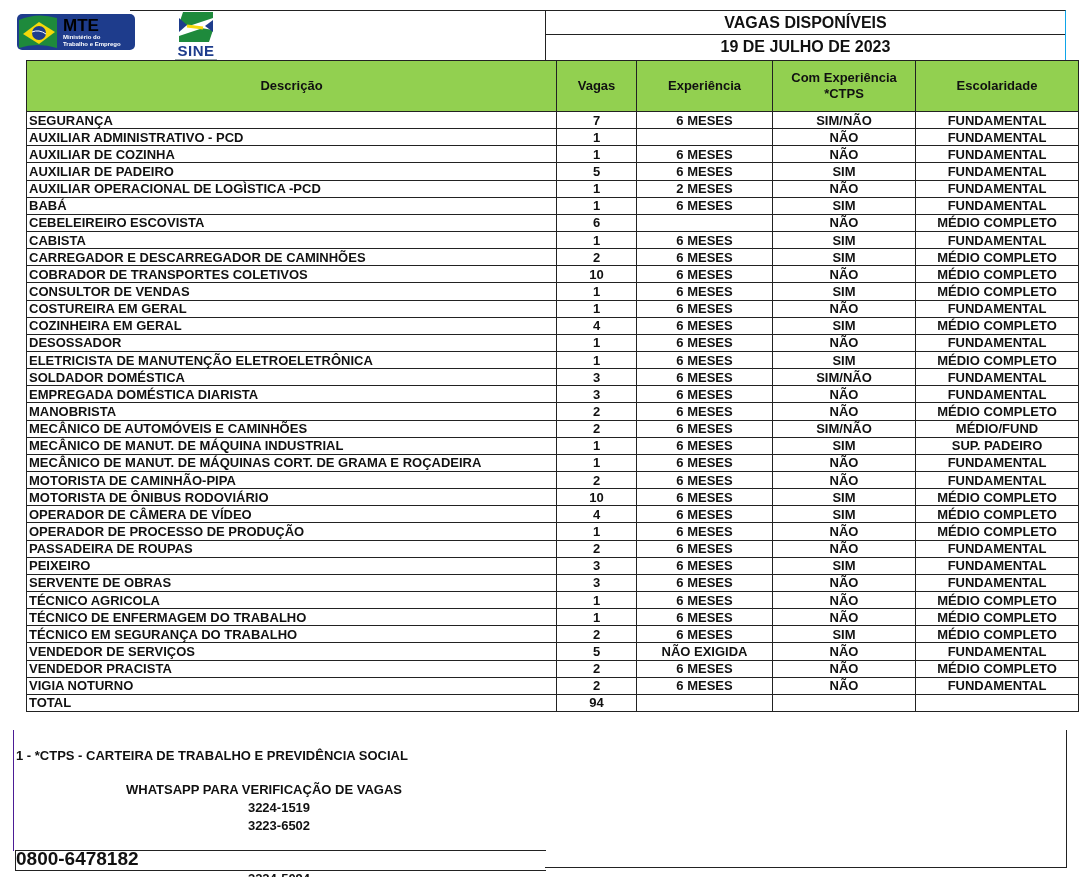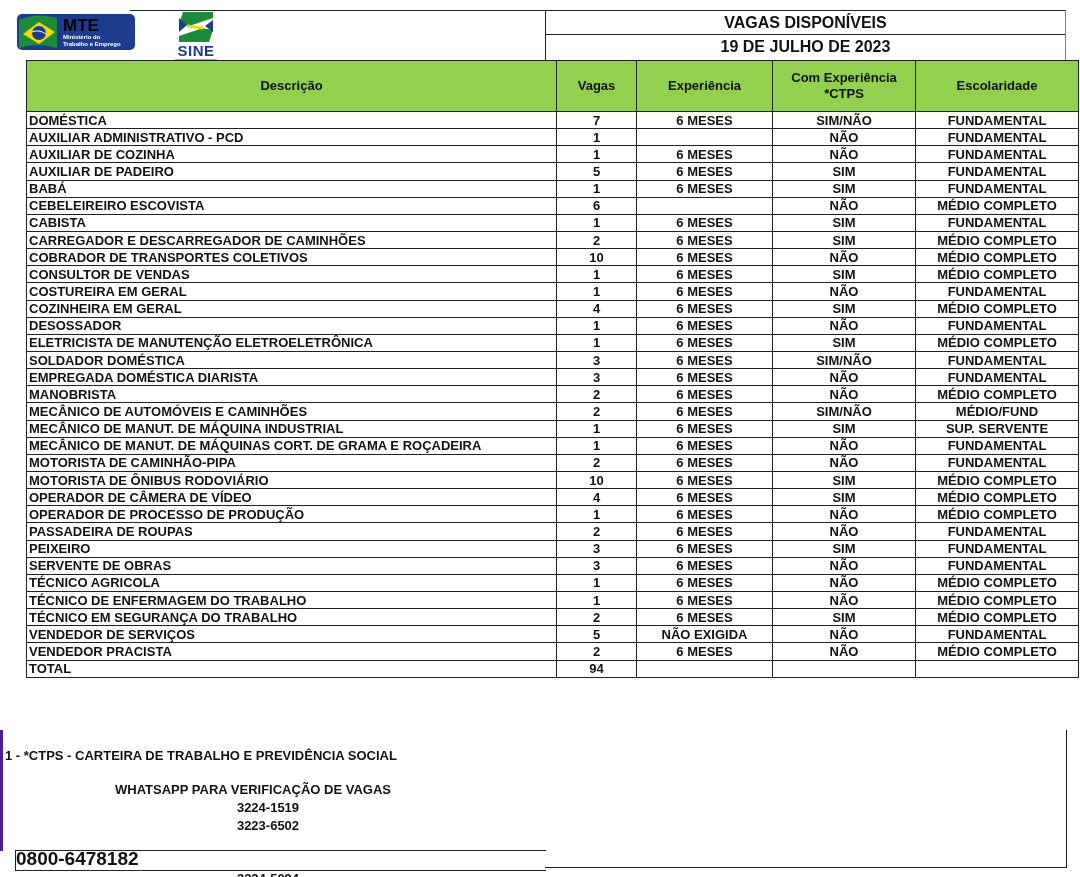--- a/index.html
+++ b/index.html
@@ -18,21 +18,21 @@
   table.vagas th, table.vagas td { border: 1px solid #222; padding: 0; font-weight: bold; font-size: 13px; overflow: hidden; white-space: nowrap; }
   table.vagas th { background: #92d050; height: 50px; text-align: center; font-size: 13px; line-height: 16px; }
   table.vagas td { height: 16.15px; line-height: 15px; text-align: center; }
   table.vagas td.desc { text-align: left; padding-left: 2px; }
   col.c-desc { width: 530px; }
   col.c-vagas { width: 80px; }
   col.c-exp { width: 136px; }
   col.c-ctps { width: 143px; }
   col.c-esc { width: 163px; }
 
-  .notes { position: absolute; left: 0; top: 730px; width: 530px; height: 121px; border-left: 3px solid #4c1d95; box-sizing: border-box; }
+  .notes { position: absolute; left: 13px; top: 730px; width: 530px; height: 121px; border-left: 1px solid #4c1d95; box-sizing: border-box; }
   .notes-right { position: absolute; left: 545px; top: 730px; width: 522px; height: 138px; border-right: 1px solid #222; border-bottom: 1px solid #222; box-sizing: border-box; }
   .note-line { position: absolute; left: 2px; font-weight: bold; font-size: 13px; line-height: 16px; white-space: nowrap; }
   .center-line { position: absolute; left: 0; width: 530px; text-align: center; font-weight: bold; font-size: 13px; line-height: 16px; }
   .phone-box { position: absolute; left: 15px; top: 850px; width: 531px; height: 21px; border: 1px solid #222; border-right: none; box-sizing: border-box; font-weight: bold; font-size: 19px; line-height: 16px; }
 </style>
 </head>
 <body>
 
 <div class="logo-mte">
   <svg width="118" height="40" viewBox="0 0 118 40">
@@ -80,21 +80,21 @@
       <th>Experiência</th>
       <th>
         <span>Com Experiência</span><br>
         <span>*CTPS</span>
       </th>
       <th>Escolaridade</th>
     </tr>
   </thead>
   <tbody id="table-body">
   <tr>
-        <td class="desc">DOMÉSTICA</td>
+        <td class="desc">SEGURANÇA</td>
         <td>7</td>
         <td>6 MESES</td>
         <td>SIM/NÃO</td>
         <td>FUNDAMENTAL</td>
       </tr>
       <tr>
         <td class="desc">AUXILIAR  ADMINISTRATIVO - PCD</td>
         <td>1</td>
         <td></td>
         <td>NÃO</td>
@@ -105,20 +105,27 @@
         <td>1</td>
         <td>6 MESES</td>
         <td>NÃO</td>
         <td>FUNDAMENTAL</td>
       </tr>
       <tr>
         <td class="desc">AUXILIAR DE PADEIRO</td>
         <td>5</td>
         <td>6 MESES</td>
         <td>SIM</td>
+        <td>FUNDAMENTAL</td>
+      </tr>
+      <tr>
+        <td class="desc">AUXILIAR OPERACIONAL DE LOGÌSTICA -PCD</td>
+        <td>1</td>
+        <td>2 MESES</td>
+        <td>NÃO</td>
         <td>FUNDAMENTAL</td>
       </tr>
       <tr>
         <td class="desc">BABÁ</td>
         <td>1</td>
         <td>6 MESES</td>
         <td>SIM</td>
         <td>FUNDAMENTAL</td>
       </tr>
       <tr>
@@ -210,21 +217,21 @@
         <td>2</td>
         <td>6 MESES</td>
         <td>SIM/NÃO</td>
         <td>MÉDIO/FUND</td>
       </tr>
       <tr>
         <td class="desc">MECÂNICO DE MANUT. DE MÁQUINA INDUSTRIAL</td>
         <td>1</td>
         <td>6 MESES</td>
         <td>SIM</td>
-        <td>SUP. SERVENTE</td>
+        <td>SUP. PADEIRO</td>
       </tr>
       <tr>
         <td class="desc">MECÂNICO DE MANUT. DE MÁQUINAS CORT. DE GRAMA E ROÇADEIRA</td>
         <td>1</td>
         <td>6 MESES</td>
         <td>NÃO</td>
         <td>FUNDAMENTAL</td>
       </tr>
       <tr>
         <td class="desc">MOTORISTA DE CAMINHÃO-PIPA</td>
@@ -302,20 +309,27 @@
         <td>NÃO EXIGIDA</td>
         <td>NÃO</td>
         <td>FUNDAMENTAL</td>
       </tr>
       <tr>
         <td class="desc">VENDEDOR PRACISTA</td>
         <td>2</td>
         <td>6 MESES</td>
         <td>NÃO</td>
         <td>MÉDIO COMPLETO</td>
+      </tr>
+      <tr>
+        <td class="desc">VIGIA NOTURNO</td>
+        <td>2</td>
+        <td>6 MESES</td>
+        <td>NÃO</td>
+        <td>FUNDAMENTAL</td>
       </tr>
     </tbody>
   <tfoot>
     <tr>
       <td class="desc">TOTAL</td>
       <td>94</td>
       <td></td>
       <td></td>
       <td></td>
     </tr>

